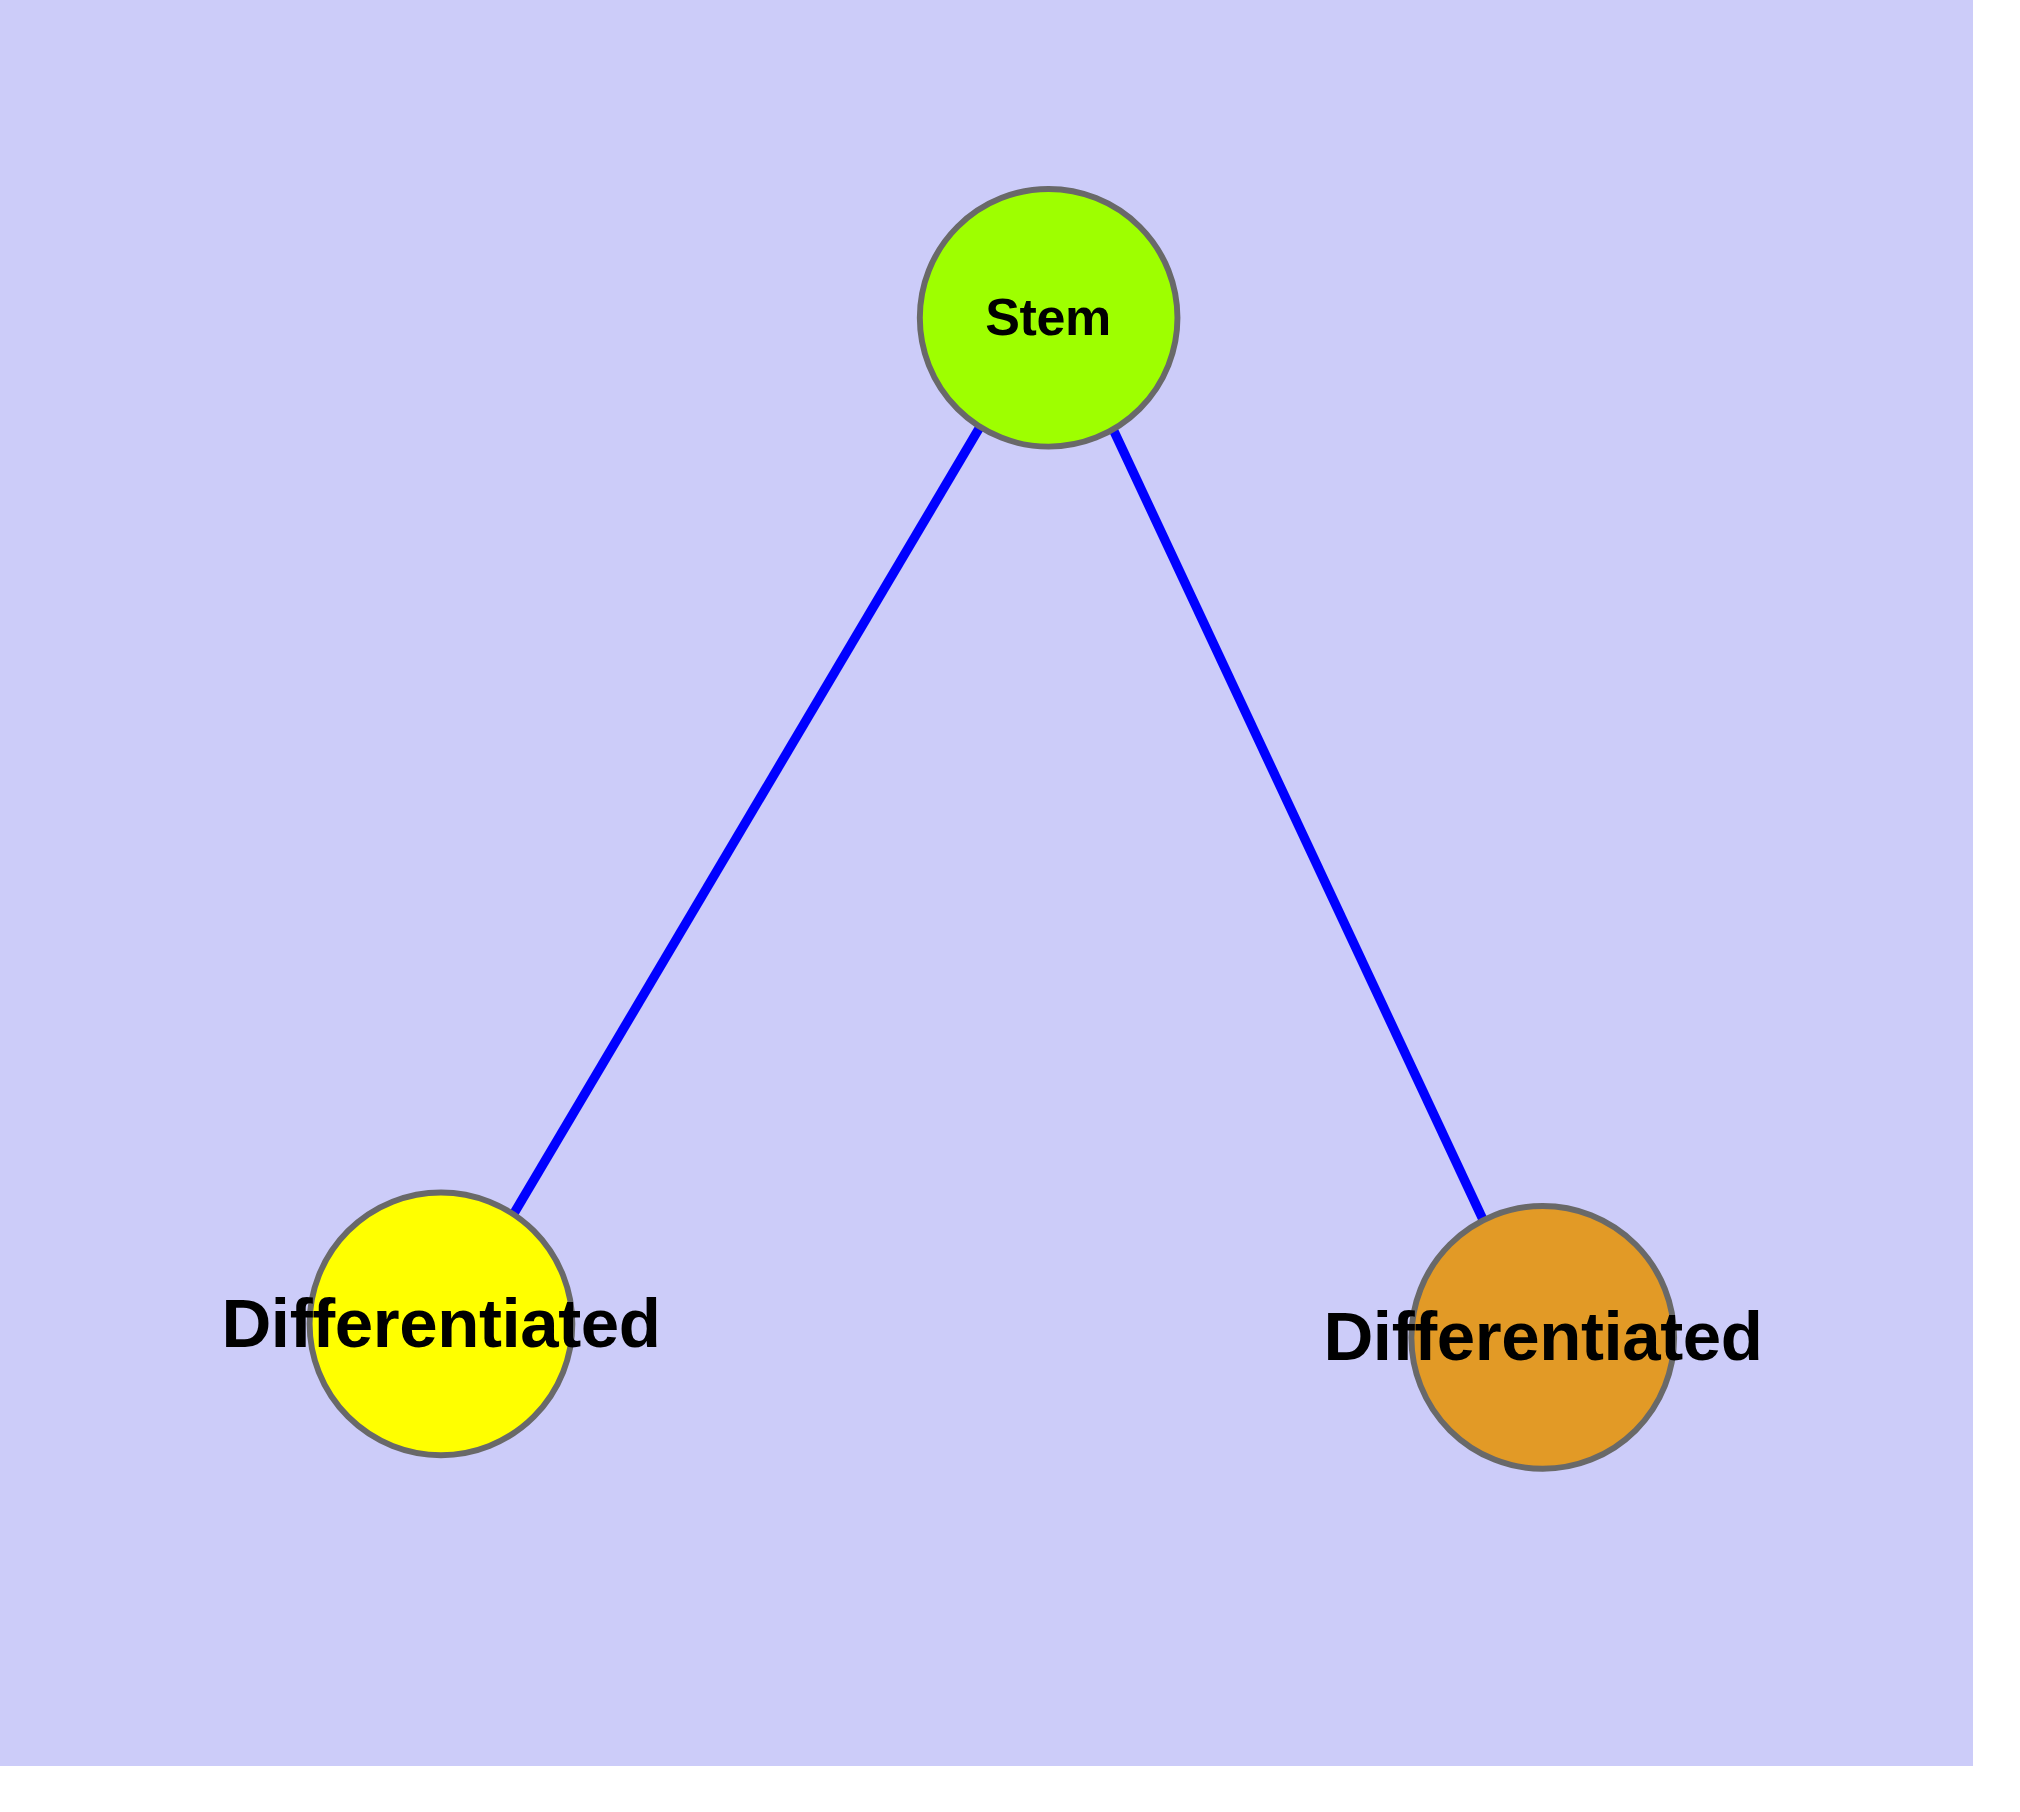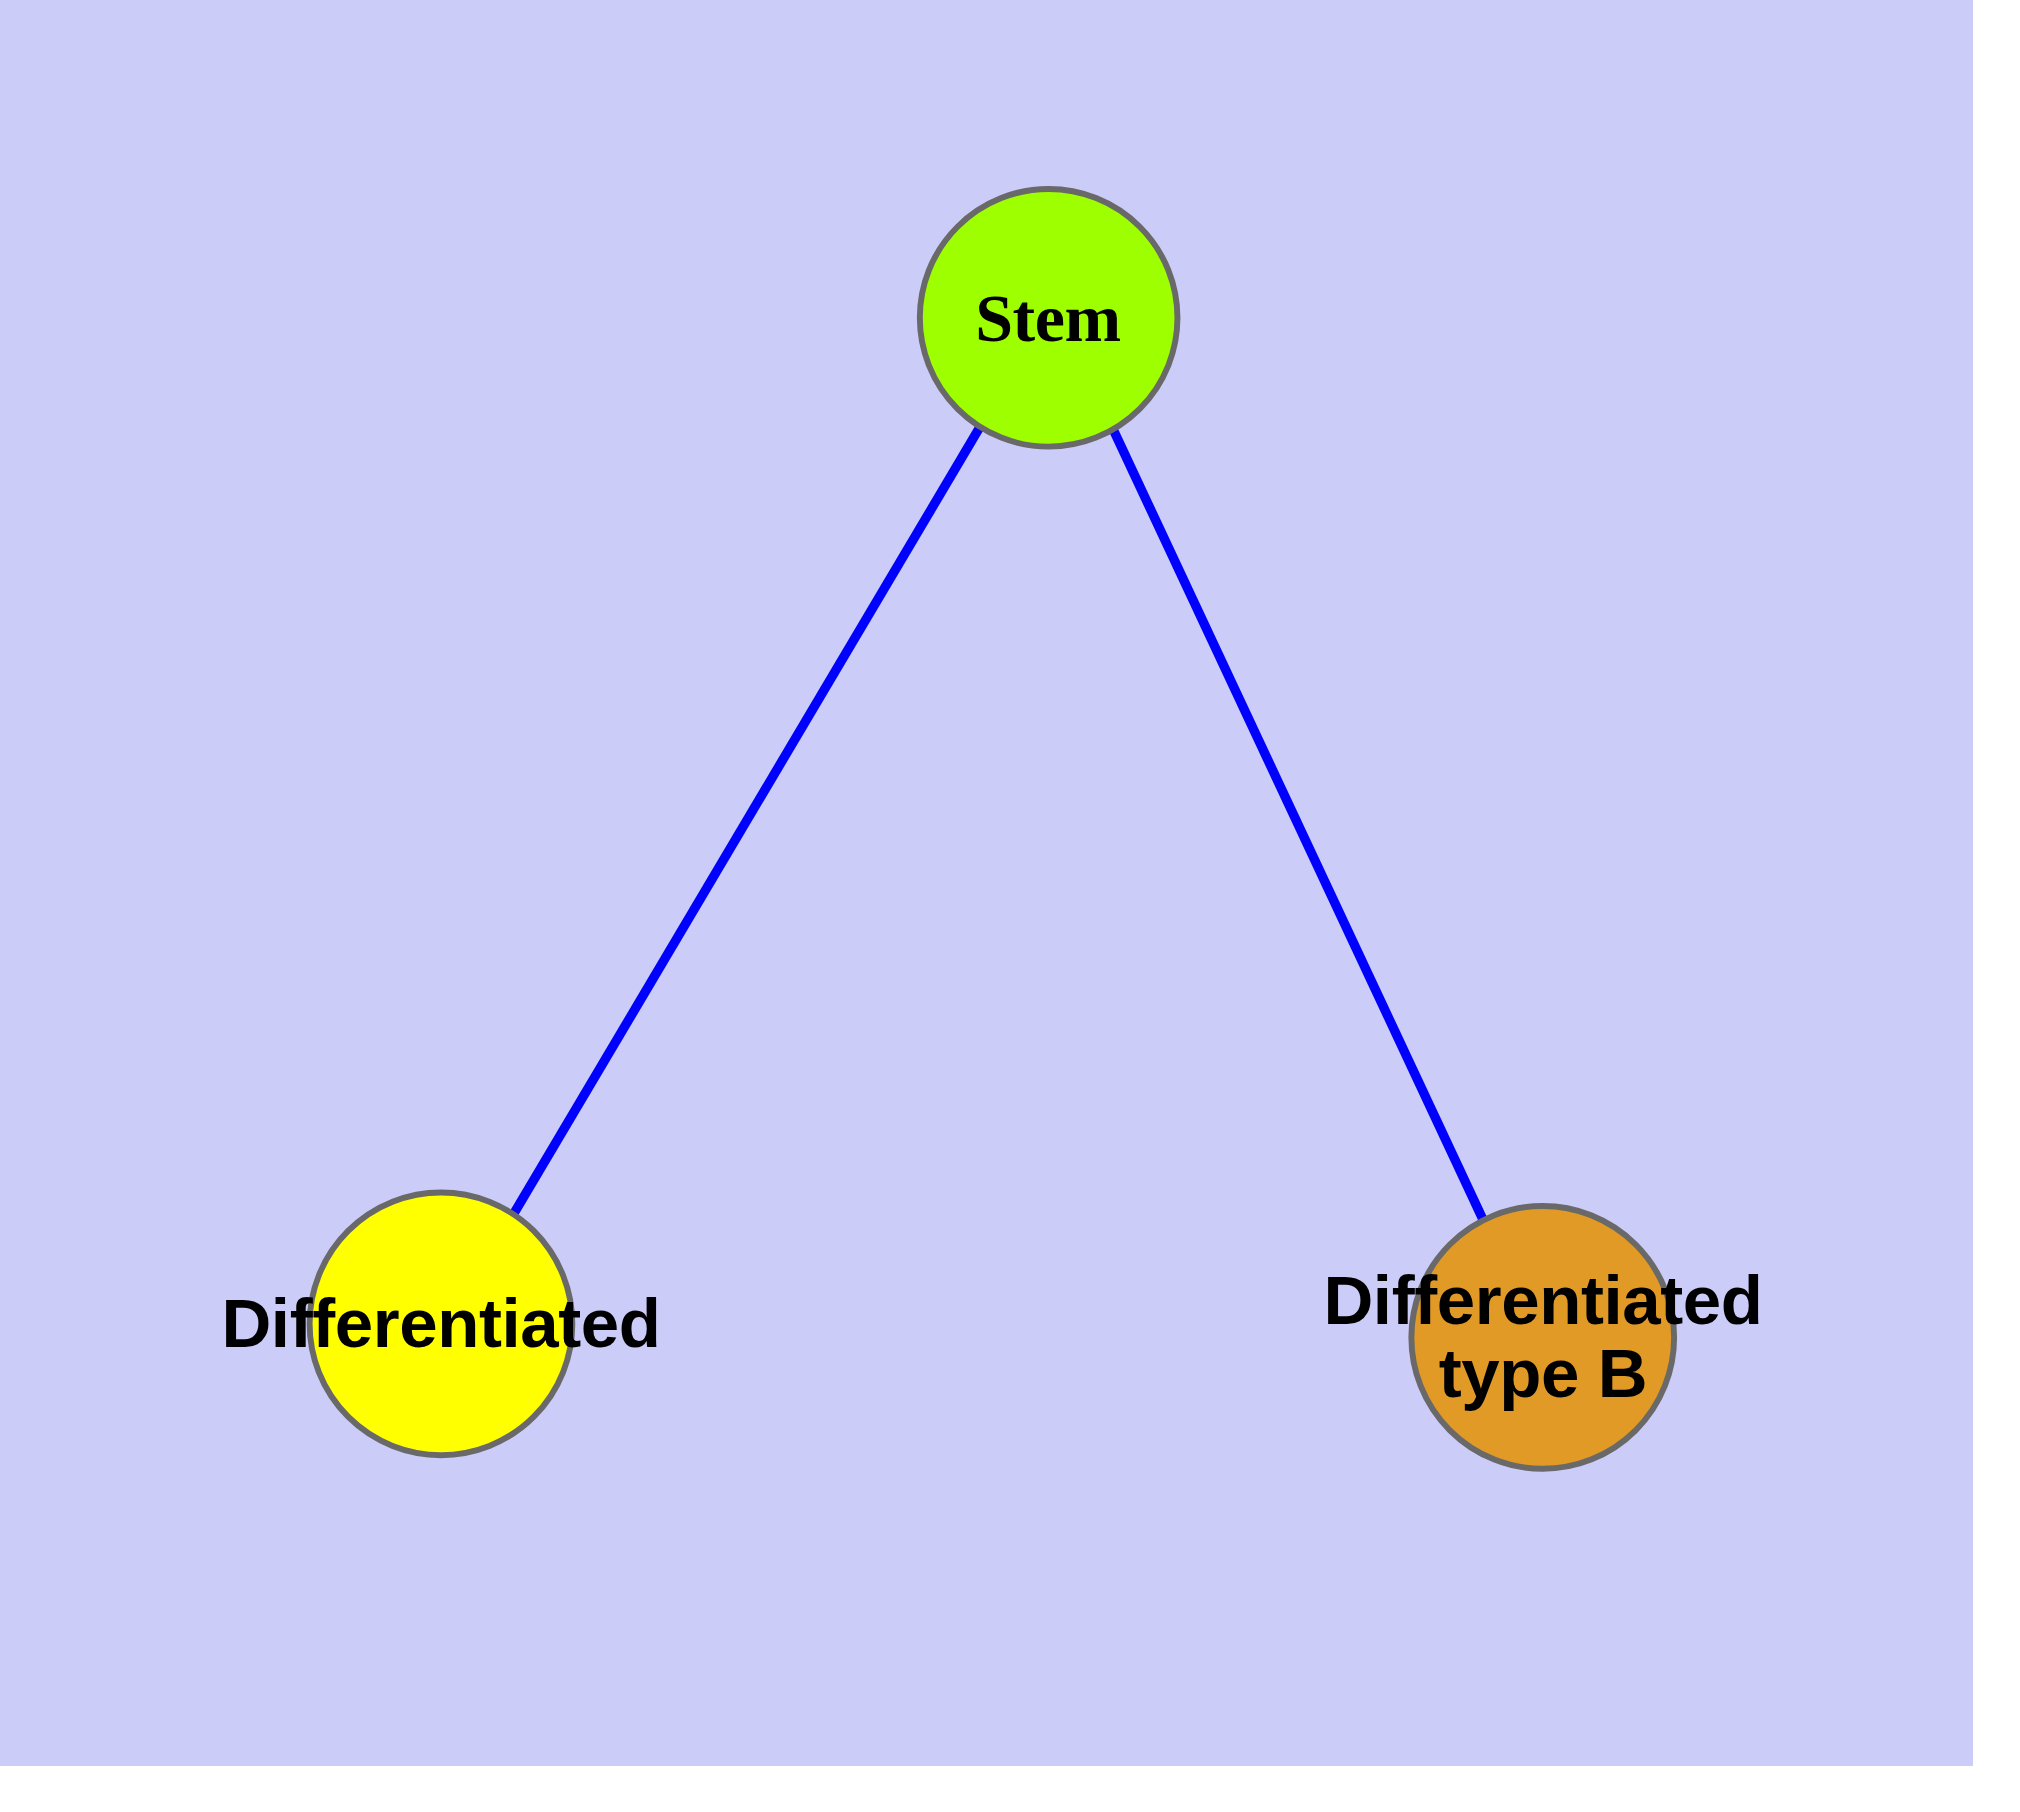--- a/index.html
+++ b/index.html
@@ -50,22 +50,21 @@
     white-space: nowrap;
     line-height: 1.06;
     letter-spacing: -0.4px;
     pointer-events: none;
     transform: translate(-50%, -50%);
   }
   .node-label.big {
     font-size: 69px;
   }
   .node-label.stem {
-    font-size: 68px;
-    font-family: Liberation Serif, serif;
+    font-size: 52px;
   }
   .label-line { display: block; }
 </style>
 </head>
 <body style="background: rgb(255, 255, 255);">
 
 <div id="canvas">
 
   <div id="plot-bg"></div>
 
@@ -86,17 +85,16 @@
   <div class="node-label stem" style="left: 1048px; top: 318px;">
     <span class="label-line">Stem</span>
   </div>
 
   <div class="node-label big" style="left: 441px; top: 1324px;">
     <span class="label-line">Differentiated</span>
   </div>
 
   <div class="node-label big" style="left: 1543px; top: 1337px;">
     <span class="label-line">Differentiated</span>
-    <span class="label-line">type B</span>
   </div>
 
 </div>
 
 
 </body></html>

